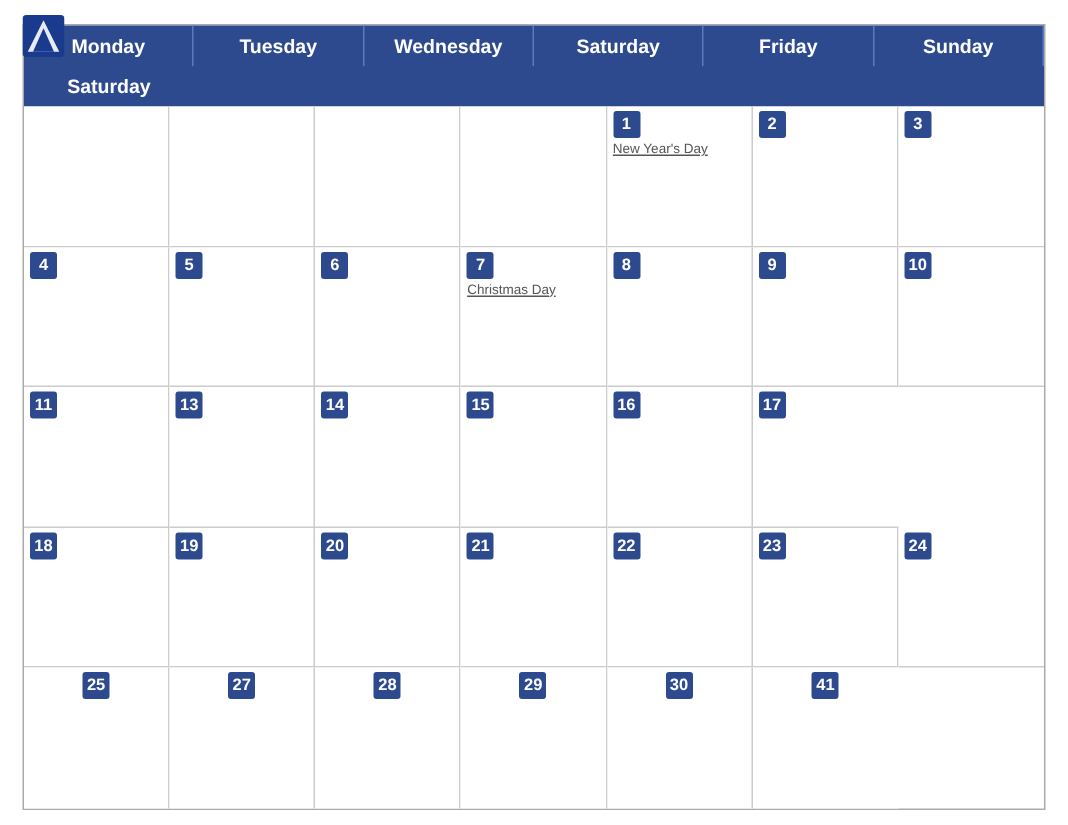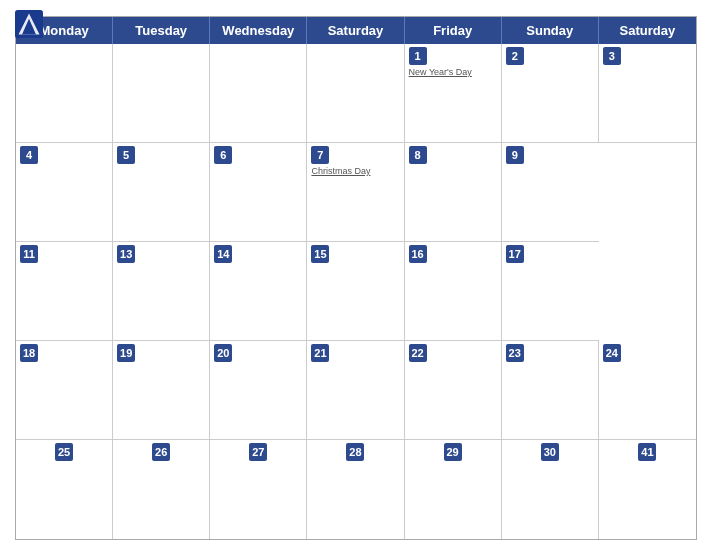--- a/index.html
+++ b/index.html
@@ -57,21 +57,21 @@
       color: #333;
     }
     .calendar {
       flex: 1;
       display: flex;
       flex-direction: column;
       border: 1px solid #aaa;
     }
     .cal-header-row {
       display: grid;
-      grid-template-columns: repeat(7, 1fr);
+      grid-template-columns: repeat(6, 1fr);
       background: #2e4a8e;
     }
     .cal-header-cell {
       color: #fff;
       text-align: center;
       padding: 6px 2px;
       font-size: 13px;
       font-weight: bold;
       border-right: 1px solid #5a7abf;
     }
@@ -197,20 +197,23 @@
           <div class="cal-cell">
             <div class="cell-date">7</div>
             <div class="cell-holiday">Christmas Day</div>
           </div>
           <div class="cal-cell">
             <div class="cell-date">8</div>
           </div>
           <div class="cal-cell">
             <div class="cell-date">9</div>
           </div>
+          <div class="cal-cell">
+            <div class="cell-date">10</div>
+          </div>
         </div>
         <div class="cal-week">
           <div class="cal-cell">
             <div class="cell-date">11</div>
           </div>
           <div class="cal-cell">
             <div class="cell-date">13</div>
           </div>
           <div class="cal-cell">
             <div class="cell-date">14</div>
@@ -244,23 +247,20 @@
           <div class="cal-cell">
             <div class="cell-date">23</div>
           </div>
           <div class="cal-cell">
             <div class="cell-date">24</div>
           </div>
         </div>
         <div class="cal-week">
           <div class="cal-cell">
             <div class="cell-date">25</div>
-          </div>
-          <div class="cal-cell">
-            <div class="cell-date">26</div>
           </div>
           <div class="cal-cell">
             <div class="cell-date">27</div>
           </div>
           <div class="cal-cell">
             <div class="cell-date">28</div>
           </div>
           <div class="cal-cell">
             <div class="cell-date">29</div>
           </div>

